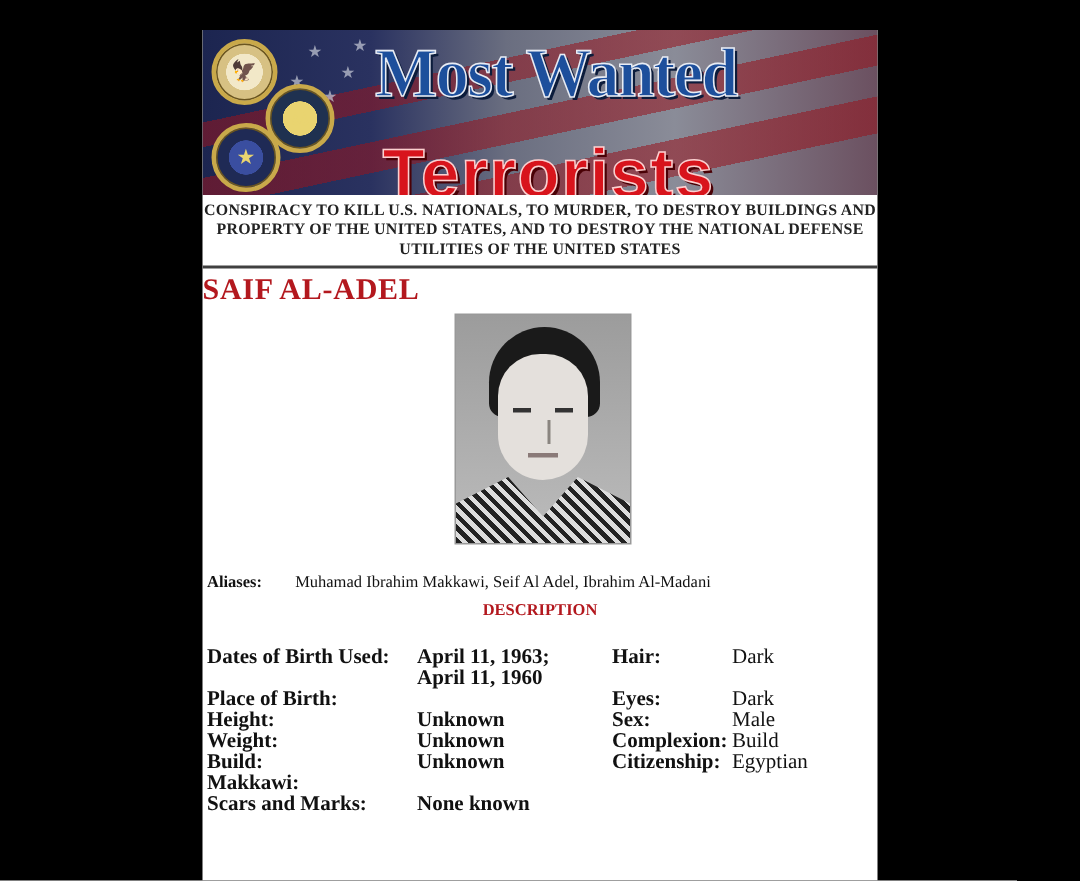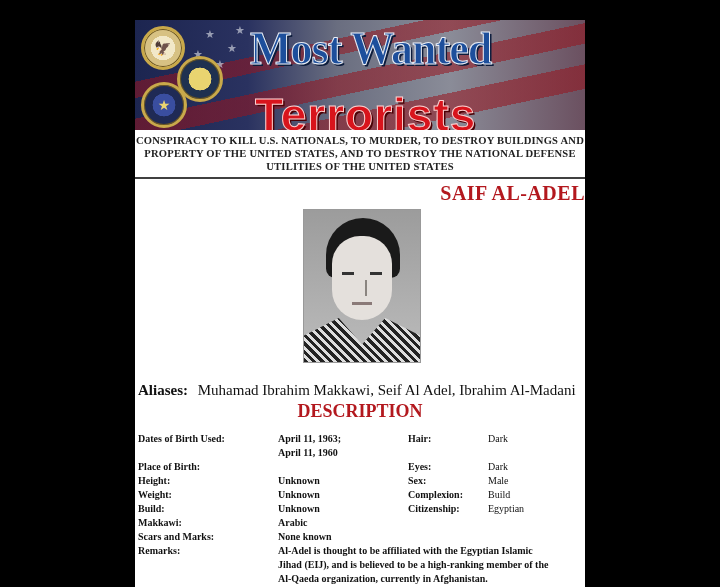--- a/index.html
+++ b/index.html
@@ -11,33 +11,33 @@
       linear-gradient(90deg, #1c2550 0%, #2a3260 25%, #6a6e80 45%, #8a8c98 70%, #6b5060 100%); }
   .star { position:absolute; color:#c8ccd8; font-size:11px; opacity:0.7; }
   .seal { position:absolute; border-radius:50%; border:3px solid #c9a94a; box-shadow:0 0 0 1px #6a5520 inset; }
   .seal.s1 { left:6px; top:6px; width:38px; height:38px; background:radial-gradient(circle,#f2e8c8 0 45%, #d7c183 46% 100%); }
   .seal.s2 { left:42px; top:36px; width:40px; height:40px; background:radial-gradient(circle,#e9d470 0 40%, #1f3150 41% 100%); }
   .seal.s3 { left:6px; top:62px; width:40px; height:40px; background:radial-gradient(circle,#3a4ea0 0 40%, #1f2a55 41% 100%); }
   .seal-glyph { position:absolute; left:0; right:0; top:50%; transform:translateY(-50%); text-align:center; font-size:14px; color:#5b3a10; }
   .title1 { position:absolute; left:115px; top:6px; font-family:"Liberation Serif", serif; font-weight:bold; font-size:44px; line-height:46px; color:#1d4f9c; letter-spacing:-1px; -webkit-text-stroke:1px #e8ecf4; text-shadow:2px 2px 0 #0c1c3c; white-space:nowrap; transform:scaleY(1.05); }
   .title2 { position:absolute; left:120px; top:55px; font-family:"Liberation Sans", sans-serif; font-weight:bold; font-size:46px; line-height:48px; color:#d8141c; letter-spacing:1px; -webkit-text-stroke:1px #fbd0d0; text-shadow:2px 2px 0 #4a0005; white-space:nowrap;margin-top:16px; }
   .charges { position:absolute; left:0; top:110px; width:450px; height:49px; border-bottom:2px solid #404040; text-align:center; font-weight:bold; font-size:10.6px; line-height:13px; color:#222; padding-top:4px; box-sizing:border-box; letter-spacing:0.2px; }
-  .name { position:absolute; left:0; top:162px; width:450px; text-align:right; font-weight:bold; font-size:20px; color:#b3181e; letter-spacing:0.5px; }
+  .name { position:absolute; left:0; top:162px; width:450px; text-align:left; font-weight:bold; font-size:20px; color:#b3181e; letter-spacing:0.5px; }
   .photo { position:absolute; left:168px; top:189px; width:116px; height:152px; border:1px solid #999; background:linear-gradient(180deg,#9c9c9c,#bcbcbc); overflow:hidden; }
   .photo .hair { position:absolute; left:22px; top:8px; width:74px; height:60px; background:#1a1a1a; border-radius:40px 40px 10px 10px; }
   .photo .face { position:absolute; left:28px; top:26px; width:60px; height:84px; background:#e4e0dc; border-radius:28px 28px 30px 30px; }
   .photo .eye { position:absolute; top:62px; width:12px; height:3px; background:#333; }
   .photo .nose { position:absolute; left:55px; top:70px; width:6px; height:16px; border-right:2px solid #8a8580; }
   .photo .mouth { position:absolute; left:48px; top:92px; width:20px; height:3px; background:#8a7a78; }
   .photo .collar { position:absolute; left:0; bottom:0; width:116px; height:44px; background:repeating-linear-gradient(45deg,#222 0 3px,#ddd 3px 6px); clip-path:polygon(0 40%,30% 0,50% 60%,70% 0,100% 40%,100% 100%,0 100%); }
   .photo .shirt { position:absolute; left:34px; bottom:0; width:48px; height:38px; background:#f2f2f2; clip-path:polygon(0 0,50% 70%,100% 0,100% 100%,0 100%); }
-  .aliases { position:absolute; left:3px; top:362px; font-size:15px; color:#111; white-space:nowrap; }
+  .aliases { position:absolute; left:3px; top:362px; font-size:11px; color:#111; white-space:nowrap; }
   .aliases .lbl { font-weight:bold; display:inline-block; width:56px; }
-  .desc-head { position:absolute; left:0; top:381px; width:450px; text-align:center; font-weight:bold; font-size:18px; color:#b3181e; }
-  .details { position:absolute; left:3px; top:412px; width:445px; font-size:10px; line-height:14px; color:#111; }
+  .desc-head { position:absolute; left:0; top:381px; width:450px; text-align:center; font-weight:bold; font-size:11px; color:#b3181e; }
+  .details { position:absolute; left:3px; top:412px; width:445px; font-size:14px; line-height:14px; color:#111; }
   .row { position:relative; min-height:14px; }
   .c1 { position:absolute; left:0; font-weight:bold; }
   .c2 { position:absolute; left:140px; width:272px;font-weight:bold; }
   .c3 { position:absolute; left:270px; font-weight:bold; }
   .c4 { position:absolute; left:350px; }
 </style>
 </head>
 <body>
 
 <div class="page">
@@ -108,24 +108,19 @@
       <span class="c4">Build</span>
     </div>
     <div class="row">
       <span class="c1">Build:</span>
       <span class="c2">Unknown</span>
       <span class="c3">Citizenship:</span>
       <span class="c4">Egyptian</span>
     </div>
     <div class="row">
       <span class="c1">Makkawi:</span>
-      <span class="c2">Arabic</span>
     </div>
     <div class="row">
       <span class="c1">Scars and Marks:</span>
       <span class="c2">None known</span>
     </div>
-    <div class="row" style="height:42px">
-      <span class="c1">Remarks:</span>
-      <span class="c2">Al-Adel is thought to be affiliated with the Egyptian Islamic Jihad (EIJ), and is believed to be a high-ranking member of the Al-Qaeda organization, currently in Afghanistan.</span>
-    </div>
   </div>
 </div>
 
 </body></html>

